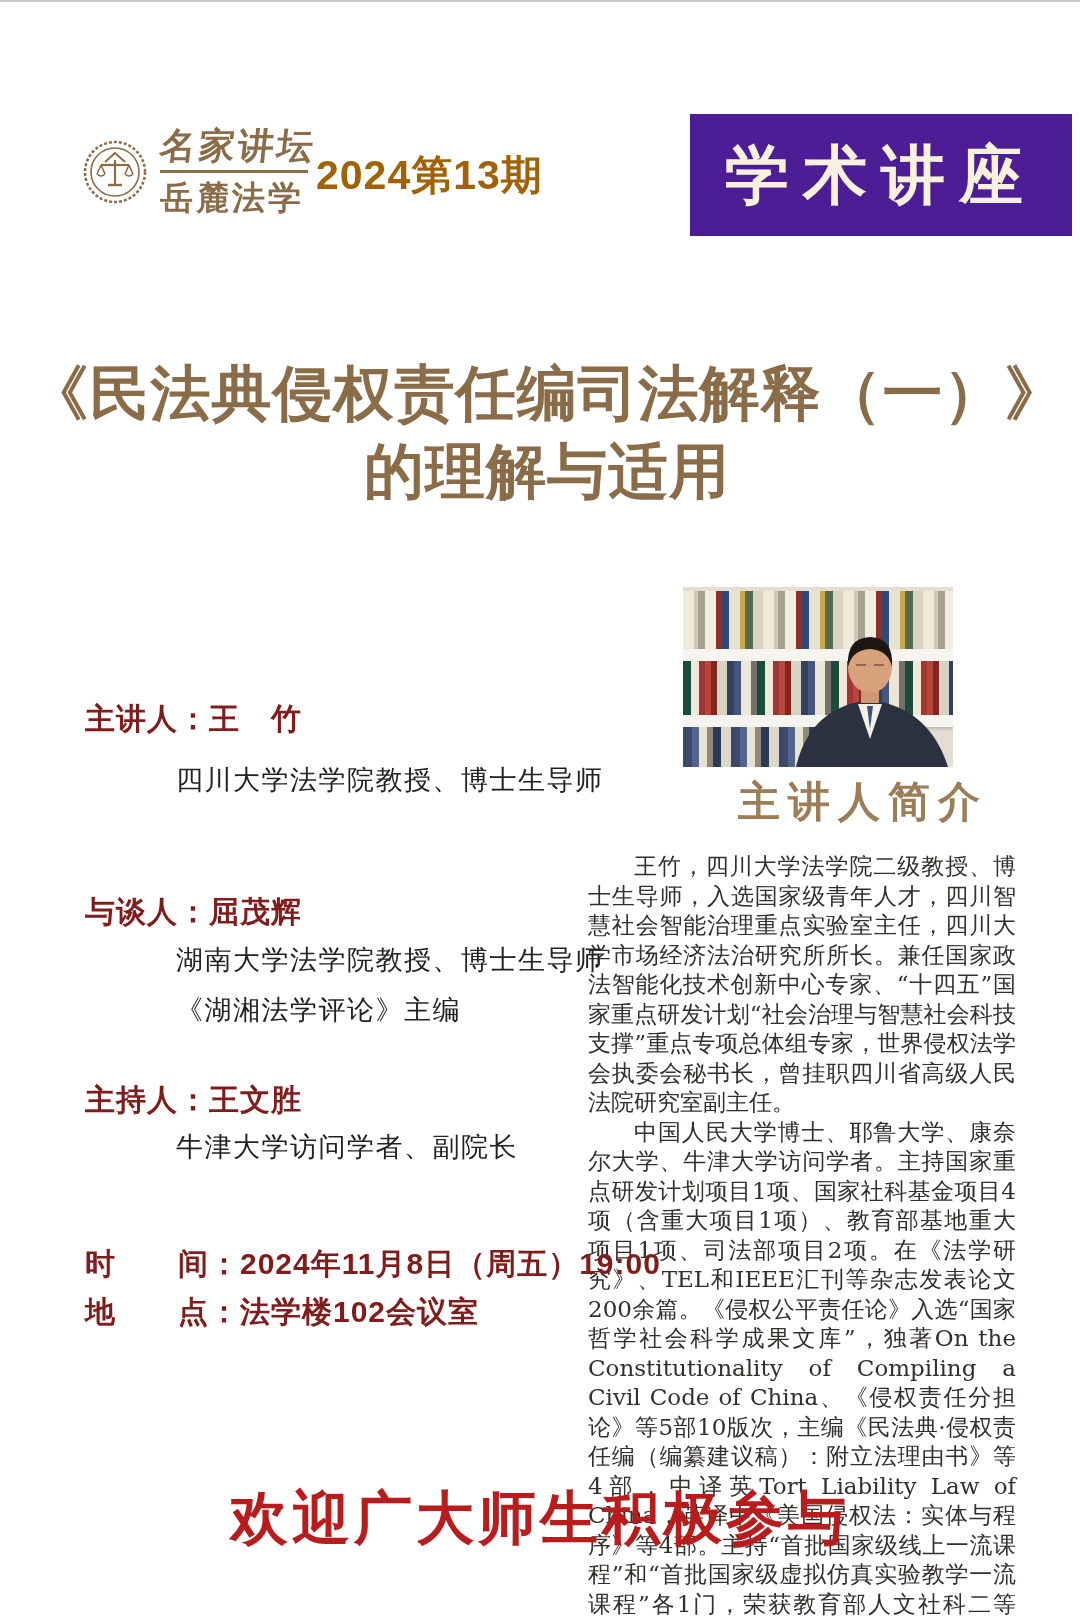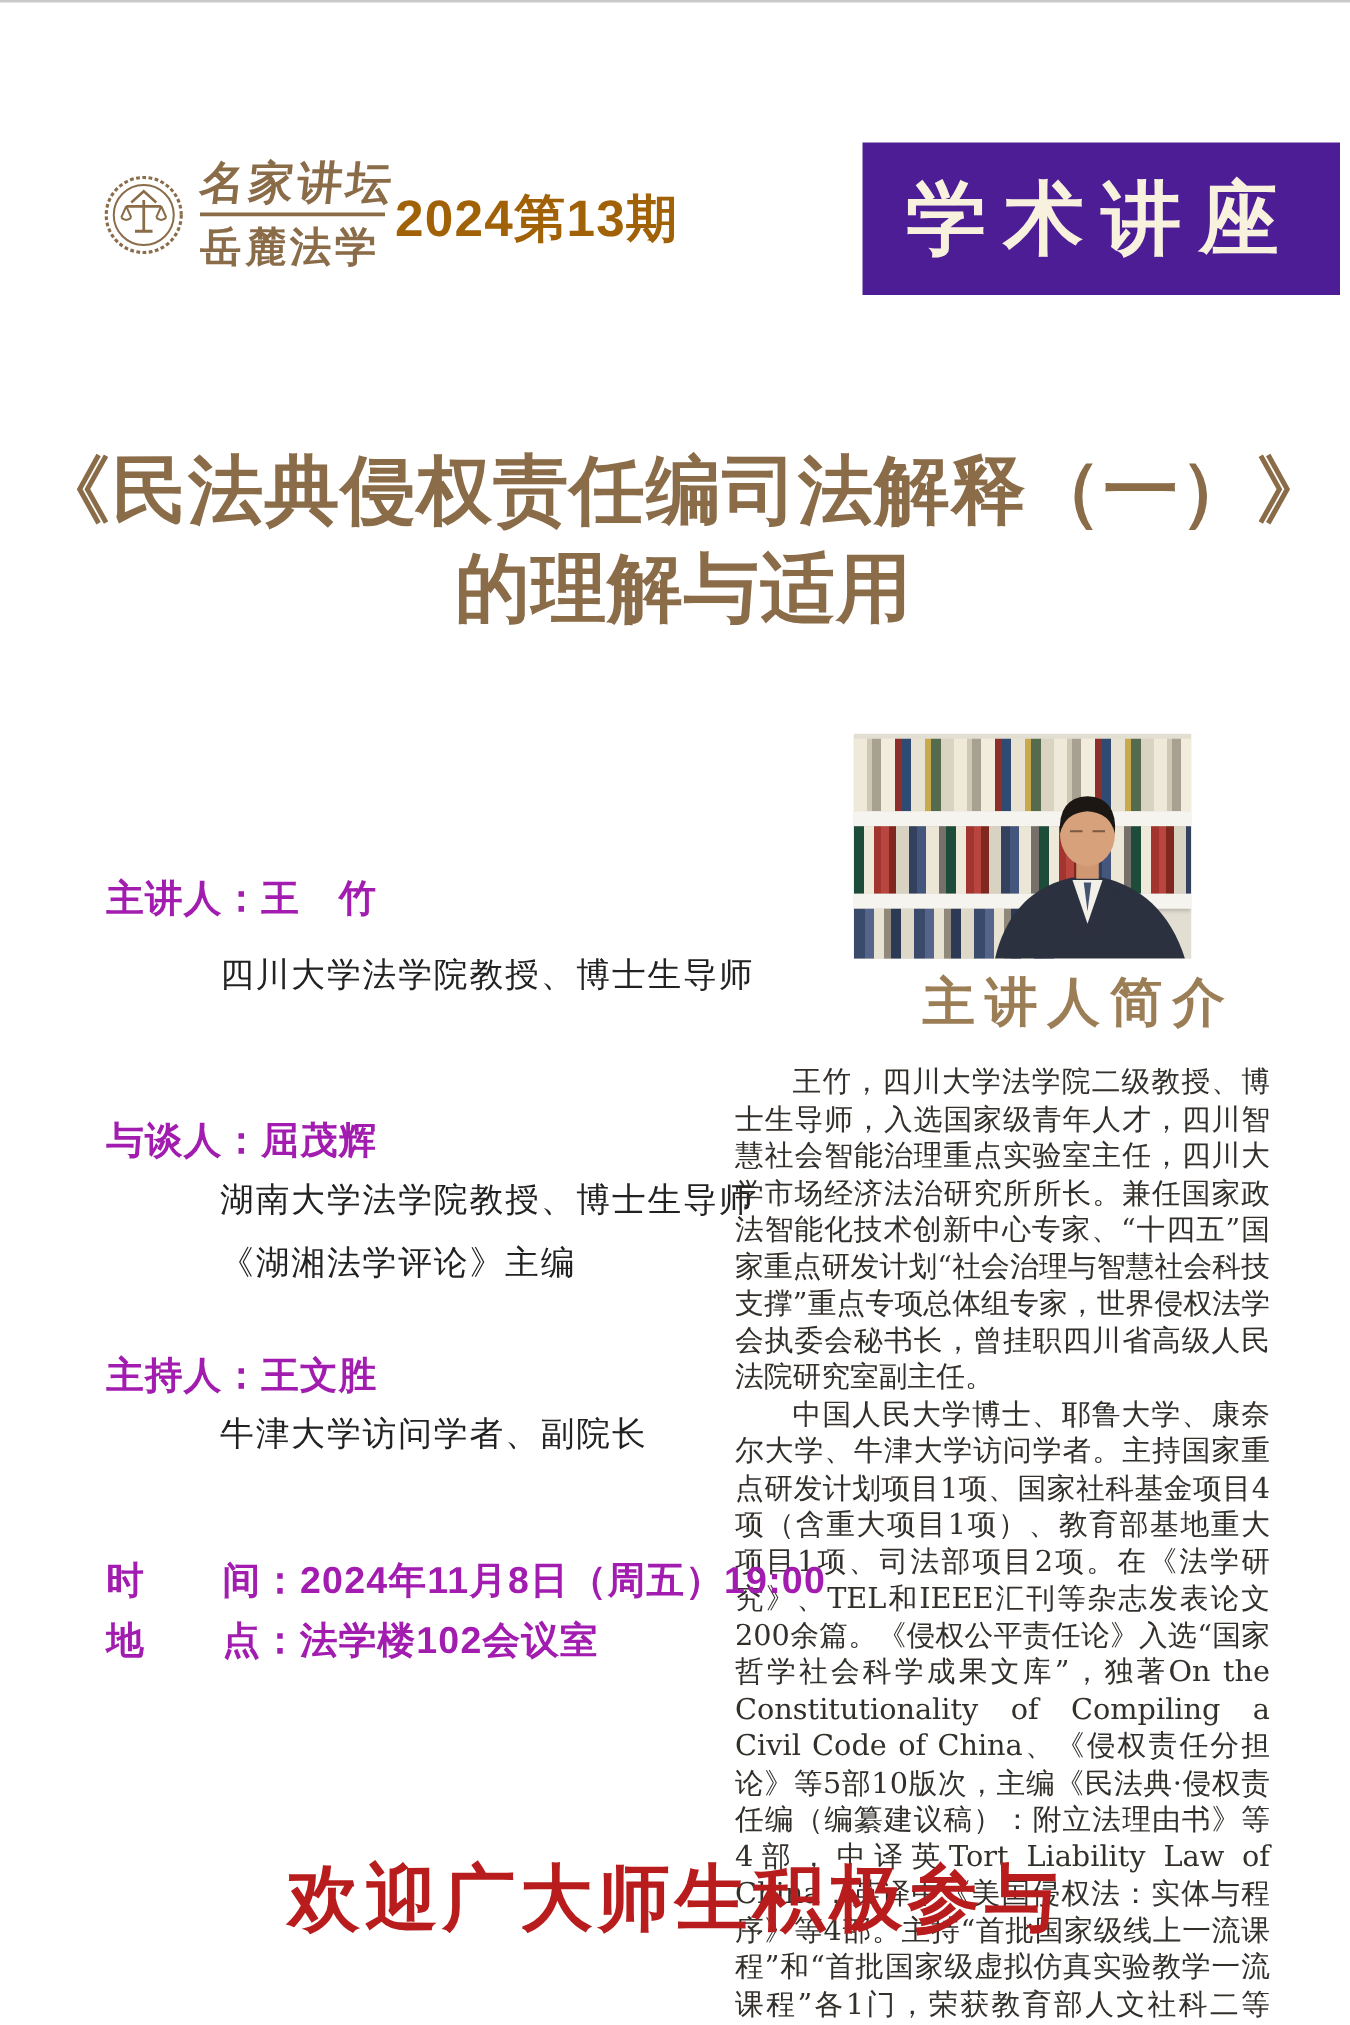--- a/index.html
+++ b/index.html
@@ -59,21 +59,21 @@
     font-family:"DejaVu Serif",serif;font-weight:600;font-size:42px;
     color:#9c7e56;letter-spacing:8px;
   }
   .bio{
     position:absolute;left:588px;top:850px;width:428px;
     font-family:"DejaVu Serif",serif;font-size:23px;line-height:29.5px;
     color:#332f2b;text-align:justify;
   }
   .bio p{margin:0;text-indent:2em;}
   
-  .info-line{position:absolute;left:85px;white-space:pre;color:#a21caf;}
+  .info-line{position:absolute;left:85px;white-space:pre;color:#7f1d1d;}
   .lab{font-weight:bold;font-size:30px;letter-spacing:1px;}
   .sub{
     position:absolute;left:176px;white-space:pre;
     font-family:"DejaVu Serif",serif;font-size:27px;color:#222;letter-spacing:1.5px;
   }
   .t-speaker{top:697px;} .t-speaker-sub{top:760px;}
   .t-disc{top:890px;} .t-disc-sub1{top:940px;} .t-disc-sub2{top:990px;}
   .t-host{top:1078px;} .t-host-sub{top:1127px;}
   .t-time{top:1210px;margin-top:32px;} .t-venue{top:1290px;}
   

